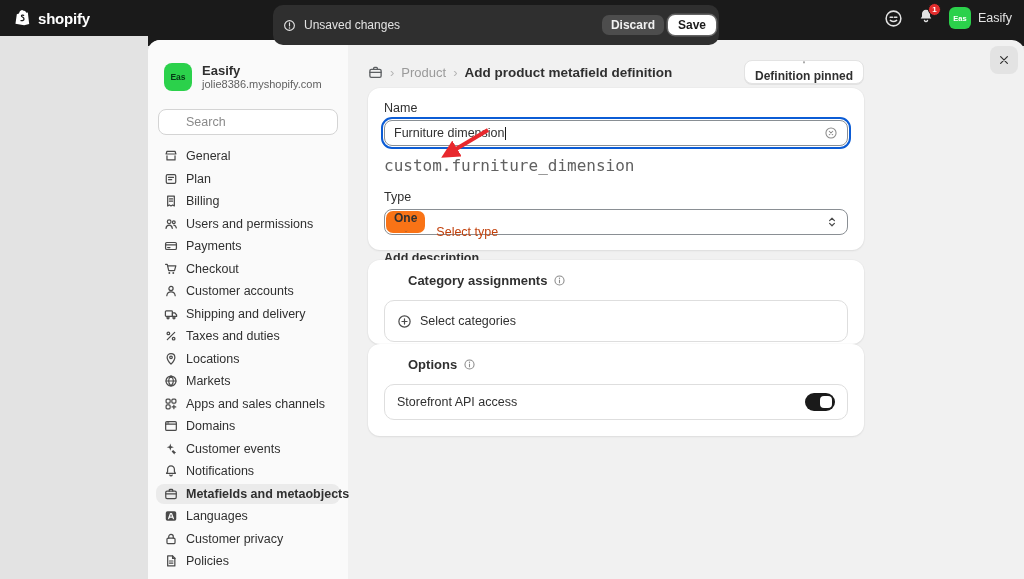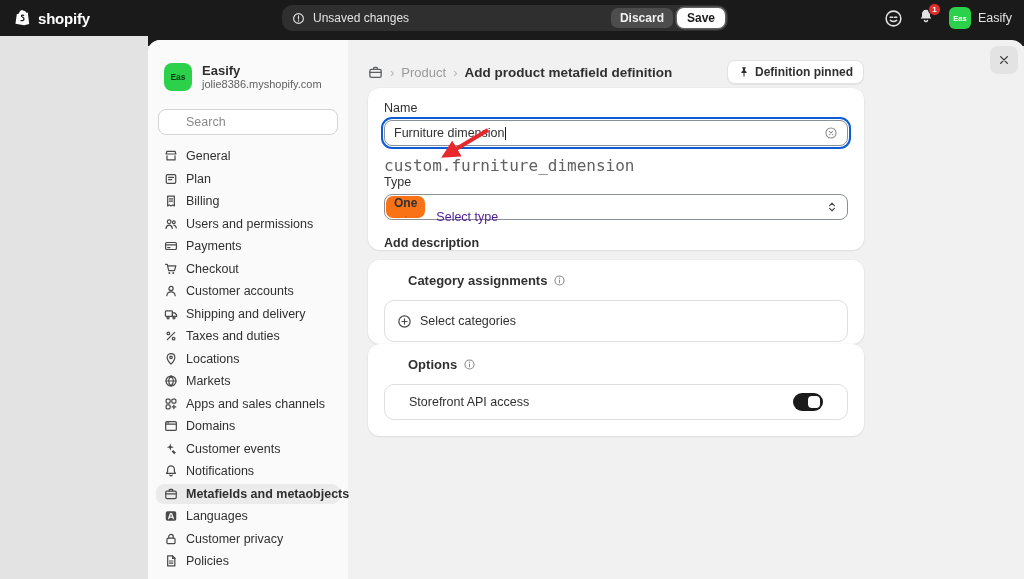--- a/index.html
+++ b/index.html
@@ -3,21 +3,21 @@
 <meta charset="utf-8">
 <style>
   * { margin:0; padding:0; box-sizing:border-box; }
   html,body { width:1024px; height:579px; overflow:hidden; }
   body { font-family:"Liberation Sans","DejaVu Sans",sans-serif; background:#e3e3e3; position:relative; }
 
   
   .topbar { position:absolute; top:0; left:0; width:1024px; height:36px; background:#1a1a1a; z-index:5; }
   .brand { position:absolute; left:14px; top:0; height:36px; display:flex; align-items:center; gap:6px; }
   .brand-word { color:#fff; font-size:15px; font-weight:700; letter-spacing:-0.2px; }
-  .savebar { position:absolute; left:282px; top:5px; width:446px; height:26px; background:#2f2f2f; border-radius:10px; display:flex; align-items:center; padding:0 3px 0 10px; }
+  .savebar { position:absolute; left:273px; top:5px; width:446px; height:40px; background:#2f2f2f; border-radius:10px; display:flex; align-items:center; padding:0 3px 0 10px; }
   .savebar-msg { display:flex; align-items:center; gap:8px; color:#e3e3e3; font-size:12px; font-weight:500; flex:1; }
   .btn-discard { height:20px; padding:0 9px; border-radius:7px; background:#4d4d4d; color:#f1f1f1; font-size:12px; font-weight:600; display:flex; align-items:center; margin-right:4px; cursor:pointer; }
   .btn-save { height:20px; padding:0 10px; border-radius:7px; background:#ffffff; color:#1a1a1a; font-size:12px; font-weight:600; display:flex; align-items:center; box-shadow:0 0 0 1.5px rgba(255,255,255,.25); cursor:pointer; }
   .top-right { position:absolute; right:12px; top:0; height:36px; display:flex; align-items:center; gap:15px; }
   .bell-wrap { position:relative; }
   .badge { position:absolute; top:-5px; right:-7px; min-width:13px; height:13px; border-radius:7px; background:#e32d2d; color:#fff; font-size:8px; font-weight:700; display:flex; align-items:center; justify-content:center; padding:0 3px; border:1.5px solid #1a1a1a; }
   .account { display:flex; align-items:center; gap:7px; }
   .avatar-sm { width:22px; height:22px; border-radius:6px; background:#2bd14b; color:#fff; font-size:7.5px; font-weight:700; display:flex; align-items:center; justify-content:center; }
   .account-name { color:#e3e3e3; font-size:12.5px; font-weight:500; }
 
@@ -43,47 +43,47 @@
   .nav-label { font-size:12.5px; color:#303030; font-weight:500; white-space:nowrap; }
 
   
   .main { position:absolute; top:40px; left:348px; right:0; bottom:0; z-index:2; }
   .close-btn { position:absolute; top:6px; right:6px; width:28px; height:28px; border-radius:8px; background:#e3e3e3; display:flex; align-items:center; justify-content:center; cursor:pointer; }
   .page-head { position:absolute; top:20px; left:20px; width:496px; display:flex; align-items:center; justify-content:space-between; }
   .breadcrumb { display:flex; align-items:center; gap:7px; }
   .crumb-sep { color:#b5b5b5; font-size:13px; }
   .crumb-parent { font-size:13px; color:#9a9a9a; font-weight:500; }
   .page-title { font-size:13.5px; color:#303030; font-weight:700; }
-  .pinned-btn { height:24px; background:#fff; border:1px solid #e3e3e3; box-shadow:0 1px 0 rgba(26,26,26,.07); border-radius:8px; display:flex; align-items:center; gap:5px; padding:0 10px; cursor:pointer; }
+  .pinned-btn { height:24px; background:#fff; border:1px solid #e3e3e3; box-shadow:0 1px 0 rgba(26,26,26,.07); border-radius:8px; display:flex; align-items:center; gap:5px; padding:0 10px; cursor:pointer;flex-direction:column; }
   .pinned-btn span { font-size:12px; font-weight:600; color:#303030; }
 
   .card { position:absolute; left:20px; width:496px; background:#fff; border-radius:12px; box-shadow:0 1px 2px rgba(26,26,26,.08), 0 0 0 1px rgba(26,26,26,.02); padding:13px 16px; }
   .card-1 { top:48px; height:162px; }
   .card-2 { top:220px; height:84px; }
   .card-3 { top:304px; height:92px; }
 
   .field-label { font-size:12.5px; color:#303030; font-weight:500; }
   .name-input { margin-top:5px; height:26px; border:1px solid #898f94; border-radius:8px; outline:2px solid #0b5cd5; outline-offset:1px; background:#fff; display:flex; align-items:center; padding:0 9px; }
   .name-text { font-size:12.5px; color:#303030; }
   .caret { display:inline-block; width:1px; height:13px; background:#1a1a1a; margin-left:1px; vertical-align:-2px; }
   .name-clear { margin-left:auto; display:flex; cursor:pointer; }
   .namespace { margin-top:10px; font-family:"DejaVu Sans Mono","Liberation Mono",monospace; font-size:16px; color:#616161; }
-  .type-label { }
+  .type-label { margin-top:15px; }
   .type-select { margin-top:5px; height:26px; border:1px solid #8a8f94; border-radius:8px; display:flex; align-items:center; background:#fff; cursor:pointer; }
   .type-chip { align-self:stretch; margin:1px; background:#f97316; border-radius:7px; display:flex; align-items:center; gap:5px; padding:0 8px;flex-direction:column; }
   .type-chip span { font-size:12px; font-weight:600; color:#303030; }
-  .type-placeholder { font-size:12.5px; color:#4c1d95; margin-left:10px; flex:1;margin-top:20px; }
+  .type-placeholder { font-size:12.5px; color:#c2410c; margin-left:10px; flex:1;margin-top:20px; }
   .updown { margin-right:9px; display:flex; }
   .add-desc { margin-top:16px; font-size:12.5px; font-weight:700; color:#303030; cursor:pointer; display:inline-block; }
 
   .card-title-row { display:flex; align-items:center; gap:6px;margin-left:24px; }
   .card-title { font-size:13px; font-weight:700; color:#303030; }
   .action-row { margin-top:12px; border:1px solid #dedede; border-radius:10px; height:42px; display:flex; align-items:center; gap:8px; padding:0 12px; cursor:pointer; }
   .action-row span { font-size:12.5px; color:#303030; font-weight:500; }
-  .option-row { margin-top:12px; border:1px solid #dedede; border-radius:10px; height:36px; display:flex; align-items:center; justify-content:space-between; padding:0 24px; }
+  .option-row { margin-top:12px; border:1px solid #dedede; border-radius:10px; height:36px; display:flex; align-items:center; justify-content:space-between; padding:0 12px; }
   .option-row .opt-label { font-size:12.5px; color:#303030; font-weight:500; }
   .toggle { width:30px; height:18px; border-radius:9px; background:#c4c4c4; position:relative; cursor:pointer; flex:none; }
   .toggle.on { background:#1a1a1a; }
   .toggle .knob { position:absolute; top:3px; left:3px; width:12px; height:12px; border-radius:4px; background:#fff; }
   .toggle.on .knob { left:auto; right:3px; }
 
   .arrow-annot { position:absolute; left:64px; top:38px; width:62px; height:40px; pointer-events:none; z-index:4; }
 </style>
 </head>
 <body>

